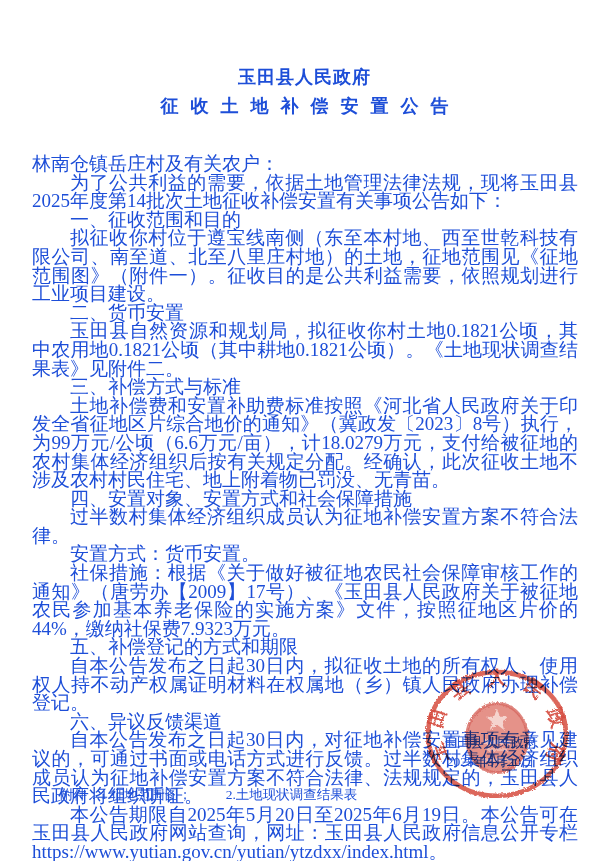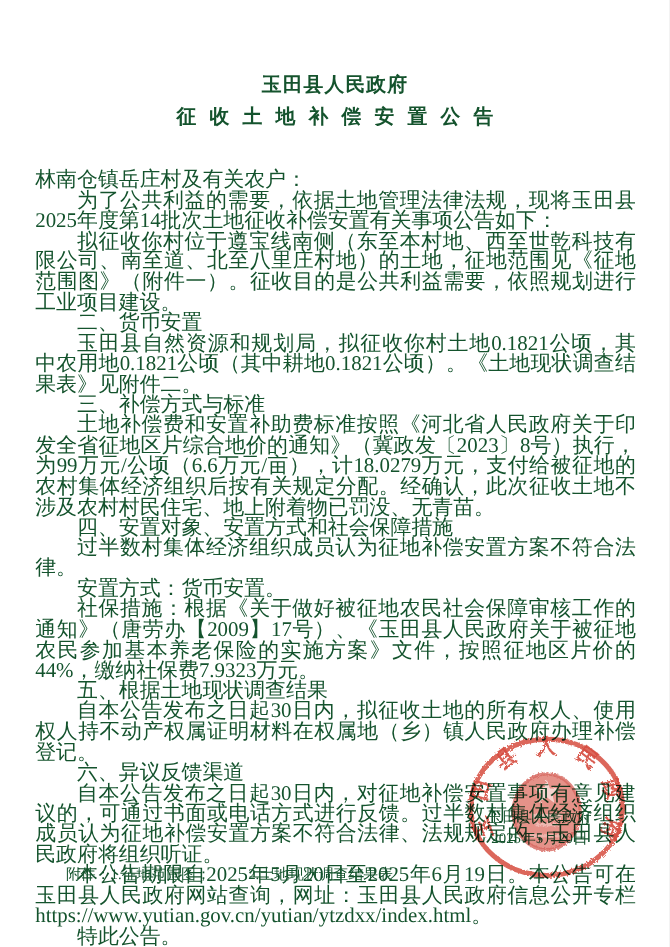--- a/index.html
+++ b/index.html
@@ -2,21 +2,21 @@
 <html lang="zh"><head>
 <meta charset="utf-8">
 <style>
   html,body{margin:0;padding:0;background:#888;}
   .page{
     position:relative;
     width:609px;height:861px;
     margin:0 auto;
     background:#ffffff;
     font-family:"Liberation Serif","DejaVu Serif",serif;
-    color:#14532d;
+    color:#1d4ed8;
     overflow:hidden;
   }
   .doc-header{padding-top:66px;text-align:center;}
   .org-title{
     margin:0;font-size:18px;font-weight:bold;letter-spacing:1px;line-height:1.25;
   }
   .doc-title{
     margin:6px 0 0 0;font-size:18px;font-weight:bold;
     letter-spacing:12px;margin-right:-12px;line-height:1.3;
   }
@@ -49,30 +49,31 @@
 <div class="page">
 
   <div class="doc-header">
     <h1 class="org-title">玉田县人民政府</h1>
     <h2 class="doc-title">征收土地补偿安置公告</h2>
   </div>
 
   <div class="doc-body">
     <p class="no-indent">林南仓镇岳庄村及有关农户：</p>
     <p>为了公共利益的需要，依据土地管理法律法规，现将玉田县2025年度第14批次土地征收补偿安置有关事项公告如下：</p>
+    <p>一、征收范围和目的</p>
     <p>拟征收你村位于遵宝线南侧（东至本村地、西至世乾科技有限公司、南至道、北至八里庄村地）的土地，征地范围见《征地范围图》（附件一）。征收目的是公共利益需要，依照规划进行工业项目建设。</p>
     <p>二、货币安置</p>
     <p>玉田县自然资源和规划局，拟征收你村土地0.1821公顷，其中农用地0.1821公顷（其中耕地0.1821公顷）。《土地现状调查结果表》见附件二。</p>
     <p>三、补偿方式与标准</p>
     <p>土地补偿费和安置补助费标准按照《河北省人民政府关于印发全省征地区片综合地价的通知》（冀政发〔2023〕8号）执行，为99万元/公顷（6.6万元/亩），计18.0279万元，支付给被征地的农村集体经济组织后按有关规定分配。经确认，此次征收土地不涉及农村村民住宅、地上附着物已罚没、无青苗。</p>
     <p>四、安置对象、安置方式和社会保障措施</p>
     <p>过半数村集体经济组织成员认为征地补偿安置方案不符合法律。</p>
     <p>安置方式：货币安置。</p>
     <p>社保措施：根据《关于做好被征地农民社会保障审核工作的通知》（唐劳办【2009】17号）、《玉田县人民政府关于被征地农民参加基本养老保险的实施方案》文件，按照征地区片价的44%，缴纳社保费7.9323万元。</p>
-    <p>五、根据土地现状调查结果</p>
+    <p>五、补偿登记的方式和期限</p>
     <p>自本公告发布之日起30日内，拟征收土地的所有权人、使用权人持不动产权属证明材料在权属地（乡）镇人民政府办理补偿登记。</p>
     <p>六、异议反馈渠道</p>
     <p>自本公告发布之日起30日内，对征地补偿安置事项有意见建议的，可通过书面或电话方式进行反馈。过半数村集体经济组织成员认为征地补偿安置方案不符合法律、法规规定的，玉田县人民政府将组织听证。</p>
     <p>本公告期限自2025年5月20日至2025年6月19日。本公告可在玉田县人民政府网站查询，网址：玉田县人民政府信息公开专栏https://www.yutian.gov.cn/yutian/ytzdxx/index.html。</p>
     <p>特此公告。</p>
 
   </div>
 
   <div class="signature-block">
     <div>玉田县人民政府</div>

